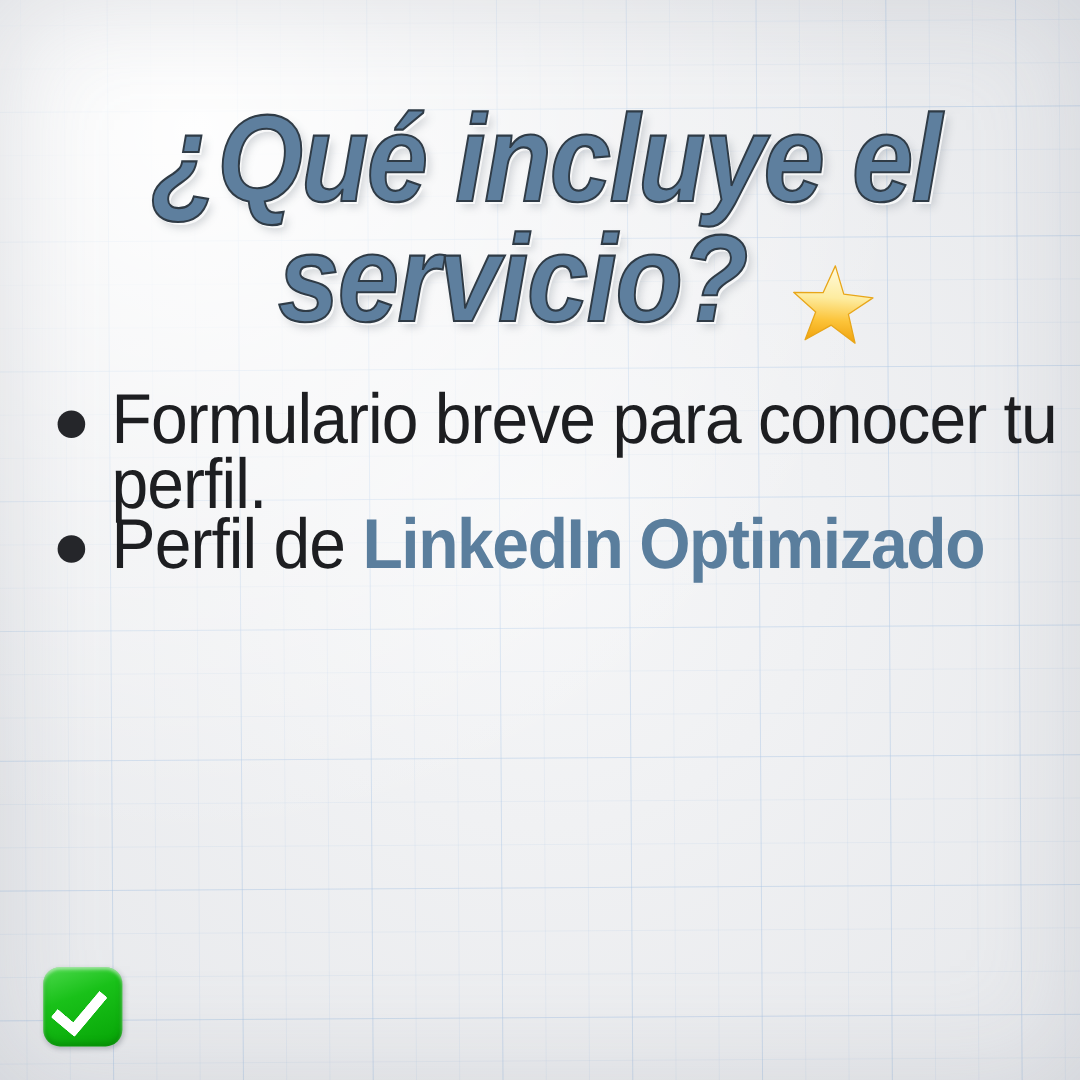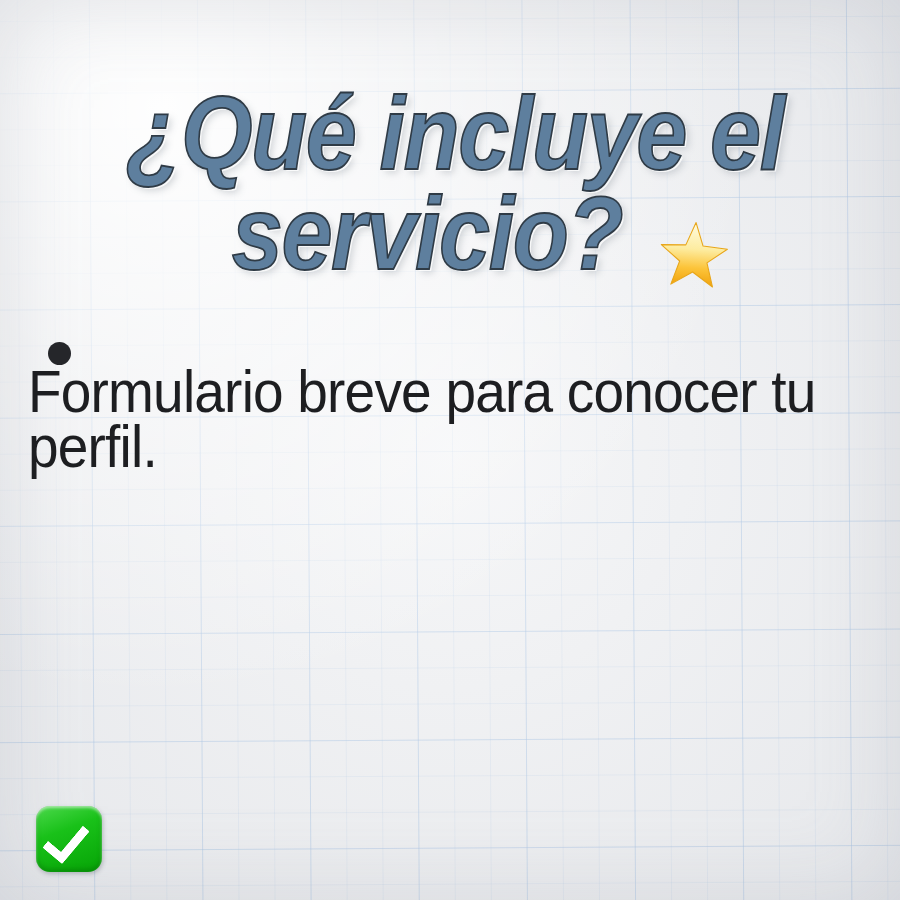--- a/index.html
+++ b/index.html
@@ -88,21 +88,20 @@
 
   
   .list {
     position:absolute;
     left:28px; right:18px; top:322px;
   }
   .item {
     display:flex;
     align-items:flex-start;
     margin-bottom:2px;
-    flex-direction:column;
   }
   .dot {
     flex:0 0 auto;
     width:23px; height:23px;
     border-radius:50%;
     background:#25262a;
     margin-top:20px;
     margin-right:22px;
     margin-left:20px;
   }
@@ -180,20 +179,26 @@
   <div class="list">
 
     <div class="item">
       <span class="dot"></span>
       <div class="txt">
         <span>Formulario breve para conocer tu perfil.</span>
       </div>
     </div>
 
 
+    <div class="item">
+      <span class="dot"></span>
+      <div class="txt">
+        <span>Perfil de </span><span class="hl">LinkedIn Optimizado</span>
+      </div>
+    </div>
 
 
 
   </div>
 
   <div class="check-wrap">
     <div class="check-box"></div>
   </div>
 
 </div>

